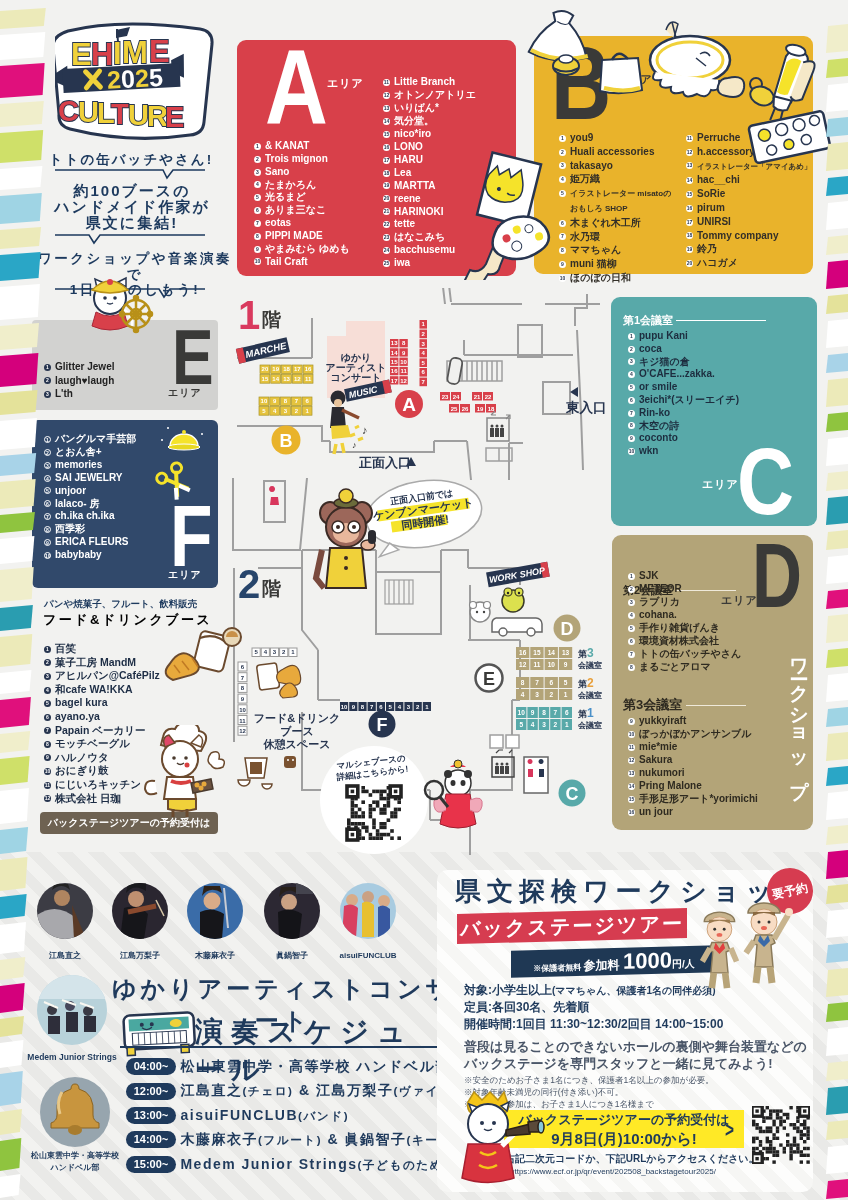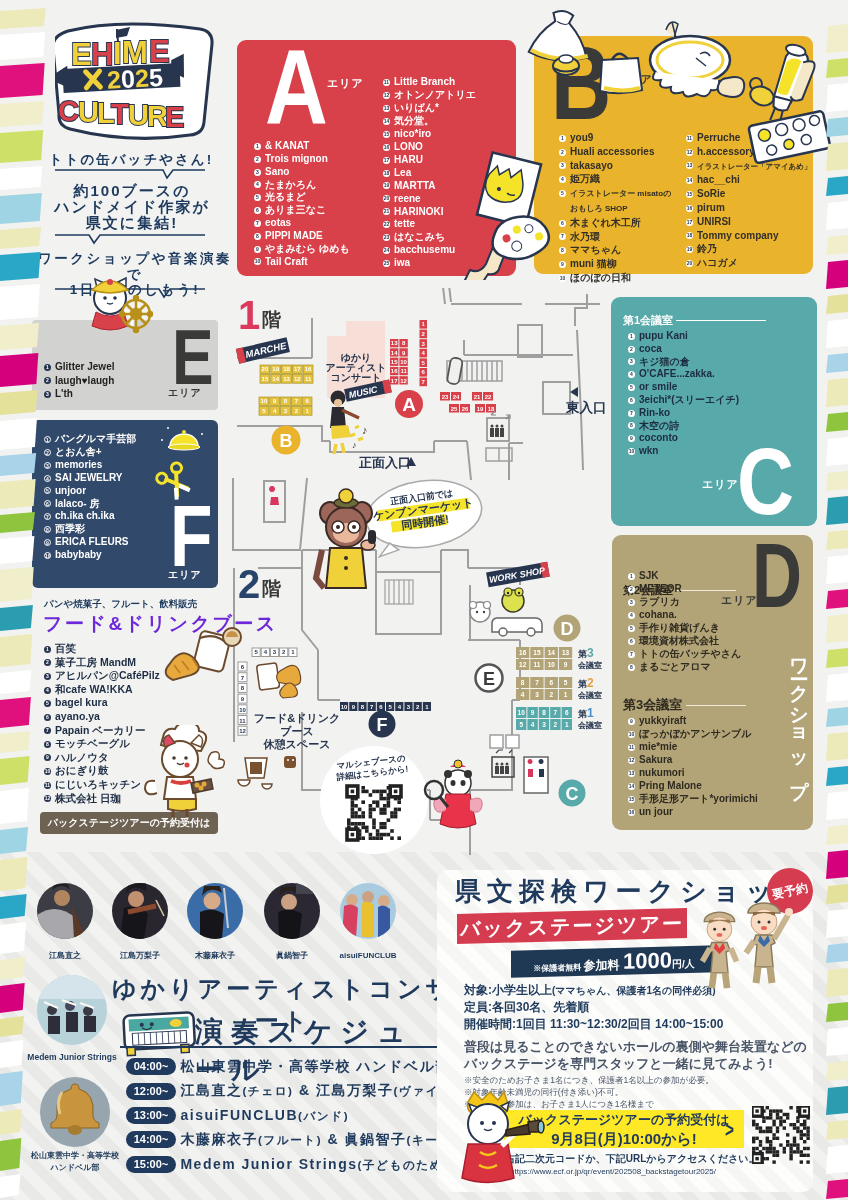--- a/index.html
+++ b/index.html
@@ -178,21 +178,21 @@
     <div class="row"><span class="num" style="width:7px;height:7px;background:none;border:1px solid #fff;color:#fff;font-size:5px;line-height:6px;margin-right:4px;">5</span>unjoor</div>
     <div class="row"><span class="num" style="width:7px;height:7px;background:none;border:1px solid #fff;color:#fff;font-size:5px;line-height:6px;margin-right:4px;">6</span>lalaco- 房</div>
     <div class="row"><span class="num" style="width:7px;height:7px;background:none;border:1px solid #fff;color:#fff;font-size:5px;line-height:6px;margin-right:4px;">7</span>ch.ika ch.ika</div>
     <div class="row"><span class="num" style="width:7px;height:7px;background:none;border:1px solid #fff;color:#fff;font-size:5px;line-height:6px;margin-right:4px;">8</span>西季彩</div>
     <div class="row"><span class="num" style="width:7px;height:7px;background:none;border:1px solid #fff;color:#fff;font-size:5px;line-height:6px;margin-right:4px;">9</span>ERICA FLEURS</div>
     <div class="row"><span class="num" style="width:7px;height:7px;background:none;border:1px solid #fff;color:#fff;font-size:5px;line-height:6px;margin-right:4px;">10</span>babybaby</div>
   </div>
 
 <div class="abs b" style="left:44px;top:598px;font-size:9.5px;color:#1d3a5e">パンや焼菓子、フルート、飲料販売</div>
 
-<div class="abs b" style="left:43px;top:611px;font-size:19px;color:#6d28d9;letter-spacing:2.5px">フード&amp;ドリンクブース</div>
+<div class="abs b" style="left:43px;top:611px;font-size:13px;color:#000000;letter-spacing:2.5px">フード&amp;ドリンクブース</div>
 
 <div class="abs" id="foodcol" style="left:44px;top:642px;color:#1d2d45;font-size:10.5px;line-height:13.6px">
     <div class="row"><span class="num" style="width:7px;height:7px;background:#27354f;color:#fff;font-size:5px;line-height:7px;margin-right:4px;">1</span>百笑</div>
     <div class="row"><span class="num" style="width:7px;height:7px;background:#27354f;color:#fff;font-size:5px;line-height:7px;margin-right:4px;">2</span>菓子工房 MandM</div>
     <div class="row"><span class="num" style="width:7px;height:7px;background:#27354f;color:#fff;font-size:5px;line-height:7px;margin-right:4px;">3</span>アヒルパン@CaféPilz</div>
     <div class="row"><span class="num" style="width:7px;height:7px;background:#27354f;color:#fff;font-size:5px;line-height:7px;margin-right:4px;">4</span>和cafe WA!KKA</div>
     <div class="row"><span class="num" style="width:7px;height:7px;background:#27354f;color:#fff;font-size:5px;line-height:7px;margin-right:4px;">5</span>bagel kura</div>
     <div class="row"><span class="num" style="width:7px;height:7px;background:#27354f;color:#fff;font-size:5px;line-height:7px;margin-right:4px;">6</span>ayano.ya</div>
     <div class="row"><span class="num" style="width:7px;height:7px;background:#27354f;color:#fff;font-size:5px;line-height:7px;margin-right:4px;">7</span>Papain ベーカリー</div>
     <div class="row"><span class="num" style="width:7px;height:7px;background:#27354f;color:#fff;font-size:5px;line-height:7px;margin-right:4px;">8</span>モッチベーグル</div>

